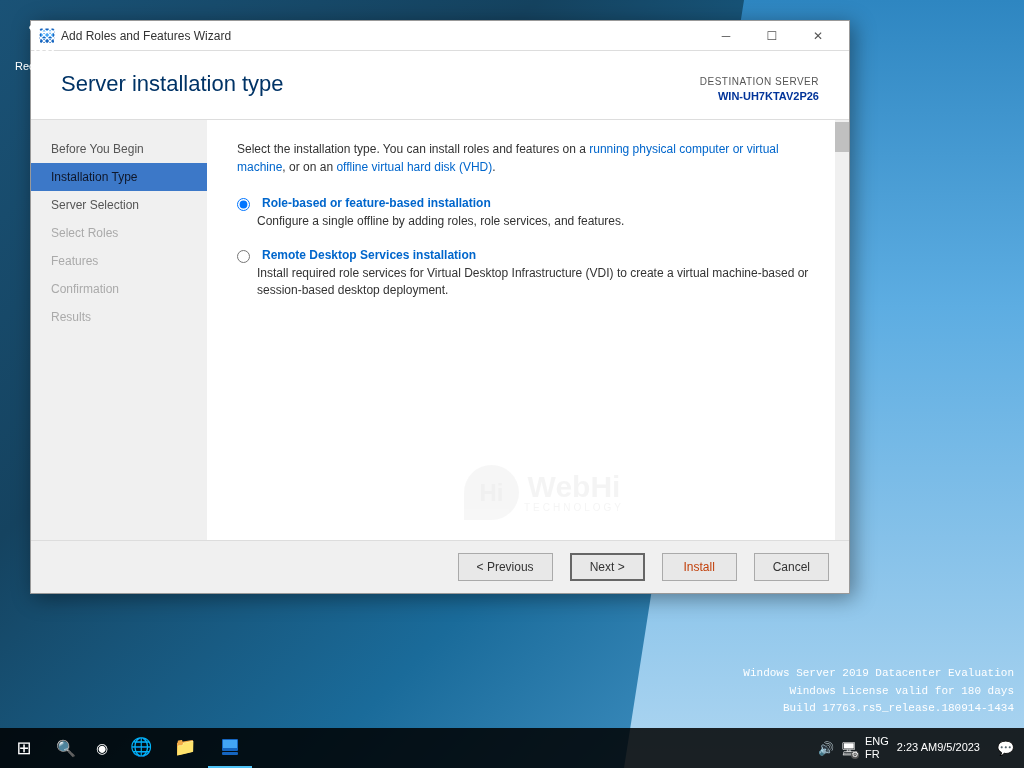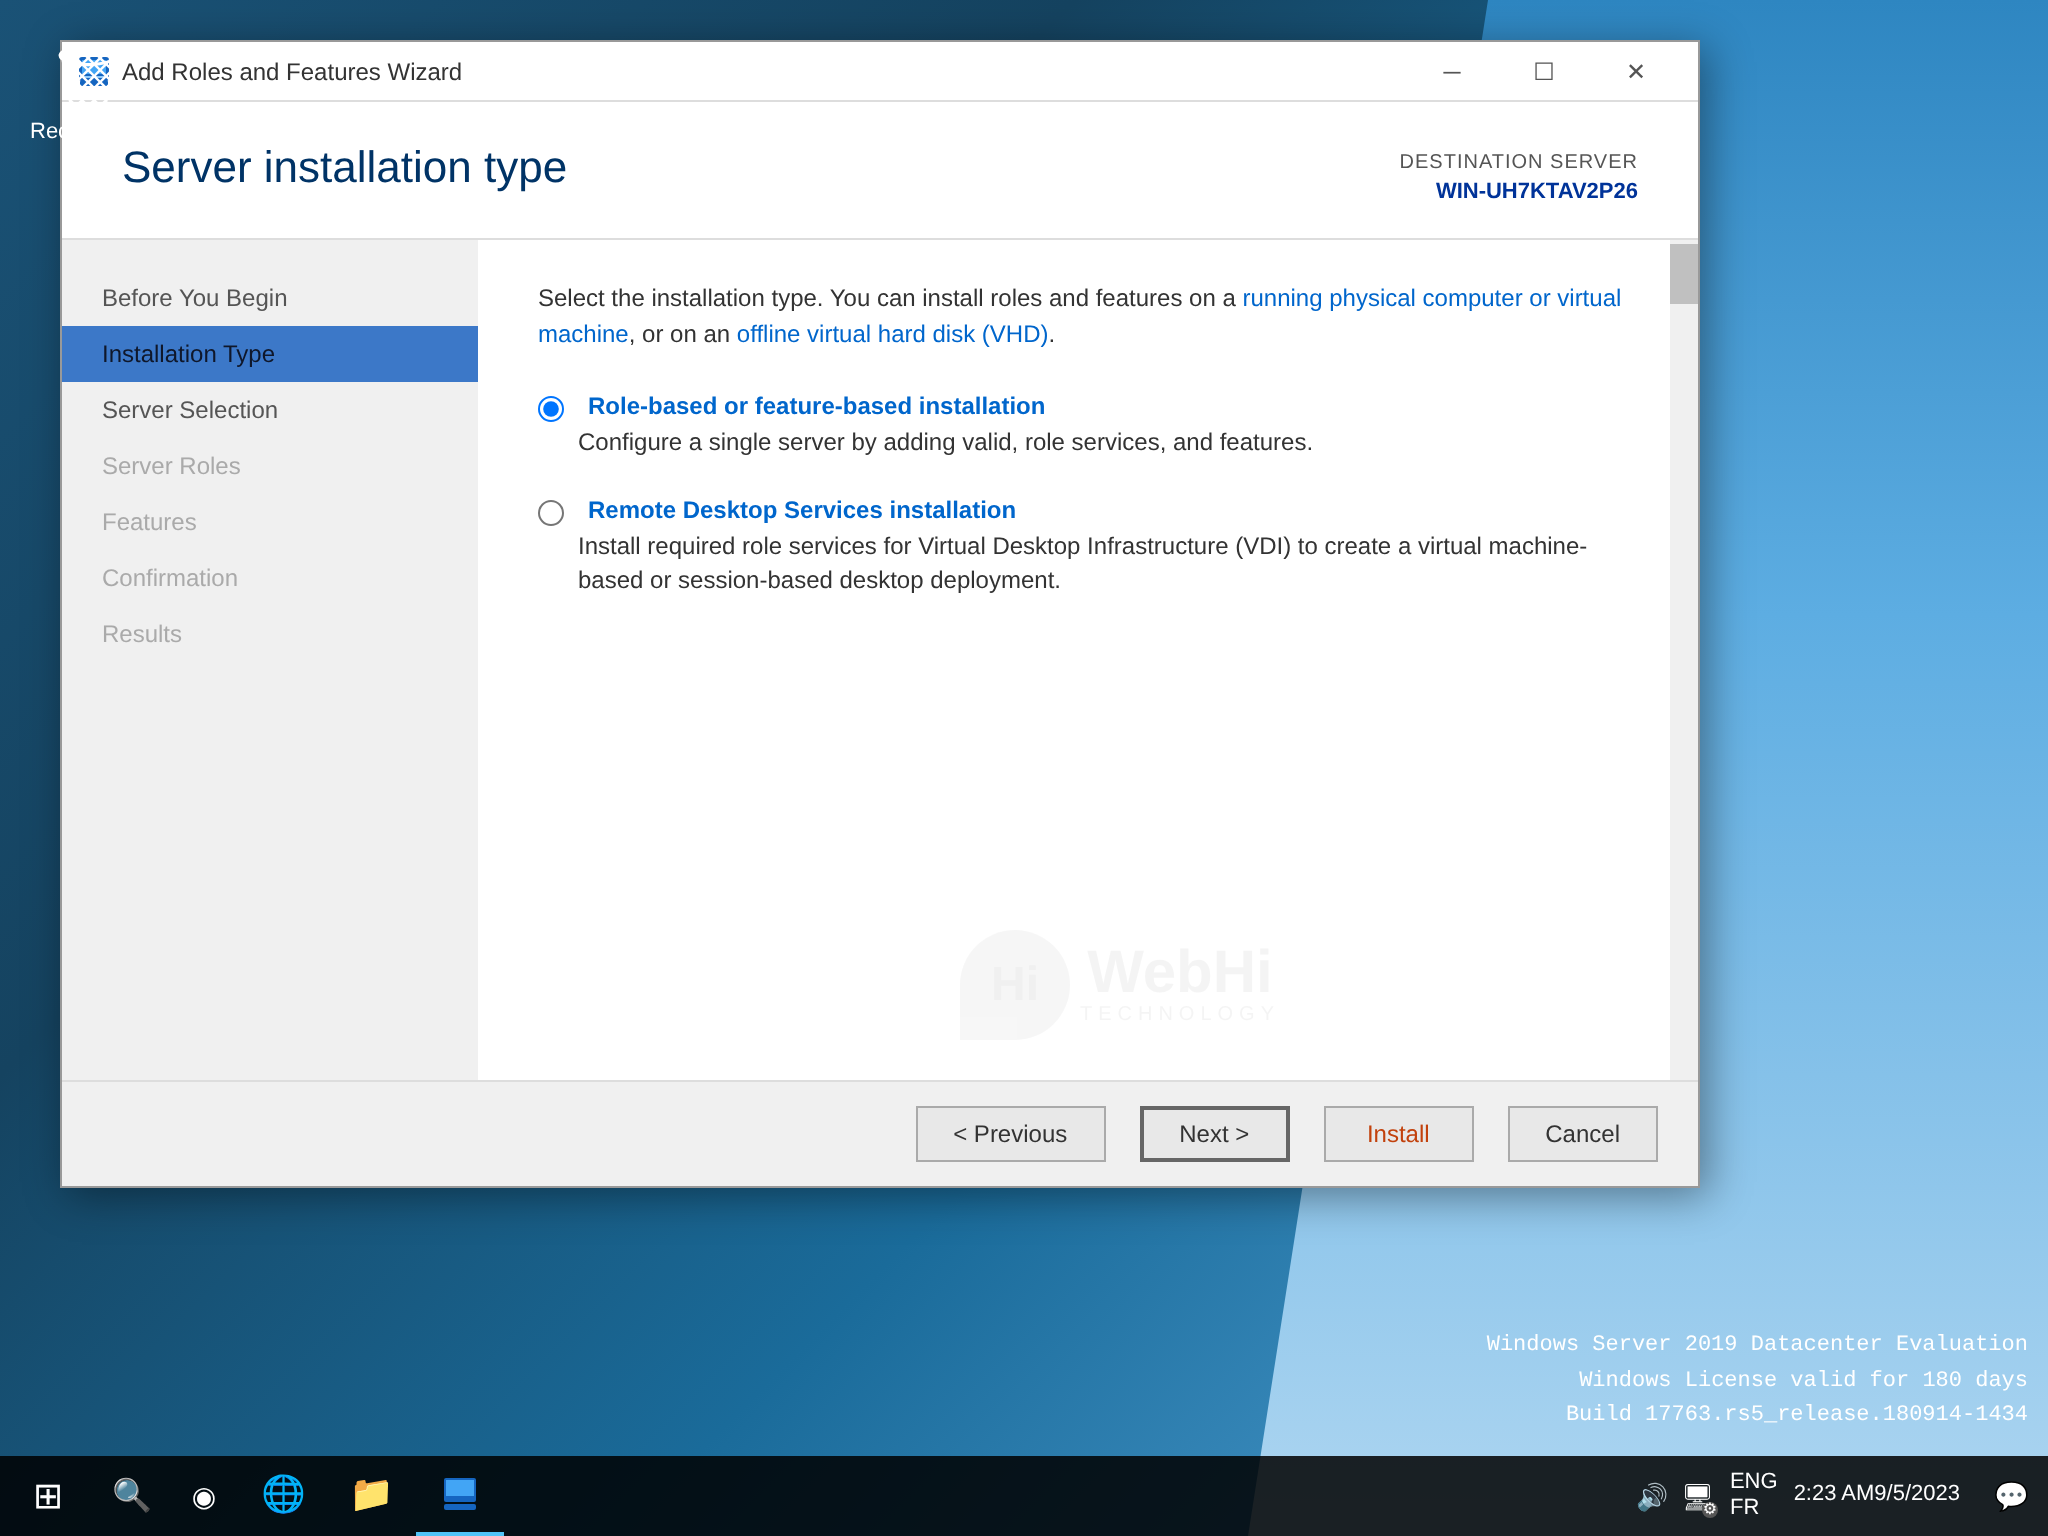--- a/index.html
+++ b/index.html
@@ -254,21 +254,21 @@
     }
 
     
     .wizard-body {
       display: flex;
       background: white;
     }
 
     
     .wizard-nav {
-      width: 208px;
+      width: 176px;
       background: #f0f0f0;
       padding: 15px 0;
       min-height: 420px;
     }
 
     .nav-item {
       padding: 7px 20px;
       font-size: 12px;
       cursor: pointer;
       color: #555;
@@ -434,21 +434,21 @@
           <div class="nav-item">
             <span>Before You Begin</span>
           </div>
           <div class="nav-item active">
             <span>Installation Type</span>
           </div>
           <div class="nav-item">
             <span>Server Selection</span>
           </div>
           <div class="nav-item disabled">
-            <span>Server Roles</span>
+            <span>Select Roles</span>
           </div>
           <div class="nav-item disabled">
             <span>Features</span>
           </div>
           <div class="nav-item disabled">
             <span>Confirmation</span>
           </div>
           <div class="nav-item disabled">
             <span>Results</span>
           </div>
@@ -460,21 +460,21 @@
             Select the installation type. You can install roles and features on a <span style="color:#0066cc;">running physical computer or virtual machine</span>, or on an <span style="color:#0066cc;">offline virtual hard disk (VHD)</span>.
           </p>
 
           <div class="radio-option">
             <label class="radio-label">
               <input type="radio" name="install-type" checked="" style="">
               <div>
                 <div class="radio-title">Role-based or feature-based installation</div>
               </div>
             </label>
-            <div class="radio-desc">Configure a single server by adding valid, role services, and features.</div>
+            <div class="radio-desc">Configure a single offline by adding roles, role services, and features.</div>
           </div>
 
           <div class="radio-option">
             <label class="radio-label">
               <input type="radio" name="install-type" style="">
               <div>
                 <div class="radio-title">Remote Desktop Services installation</div>
               </div>
             </label>
             <div class="radio-desc">Install required role services for Virtual Desktop Infrastructure (VDI) to create a virtual machine-based or session-based desktop deployment.</div>

